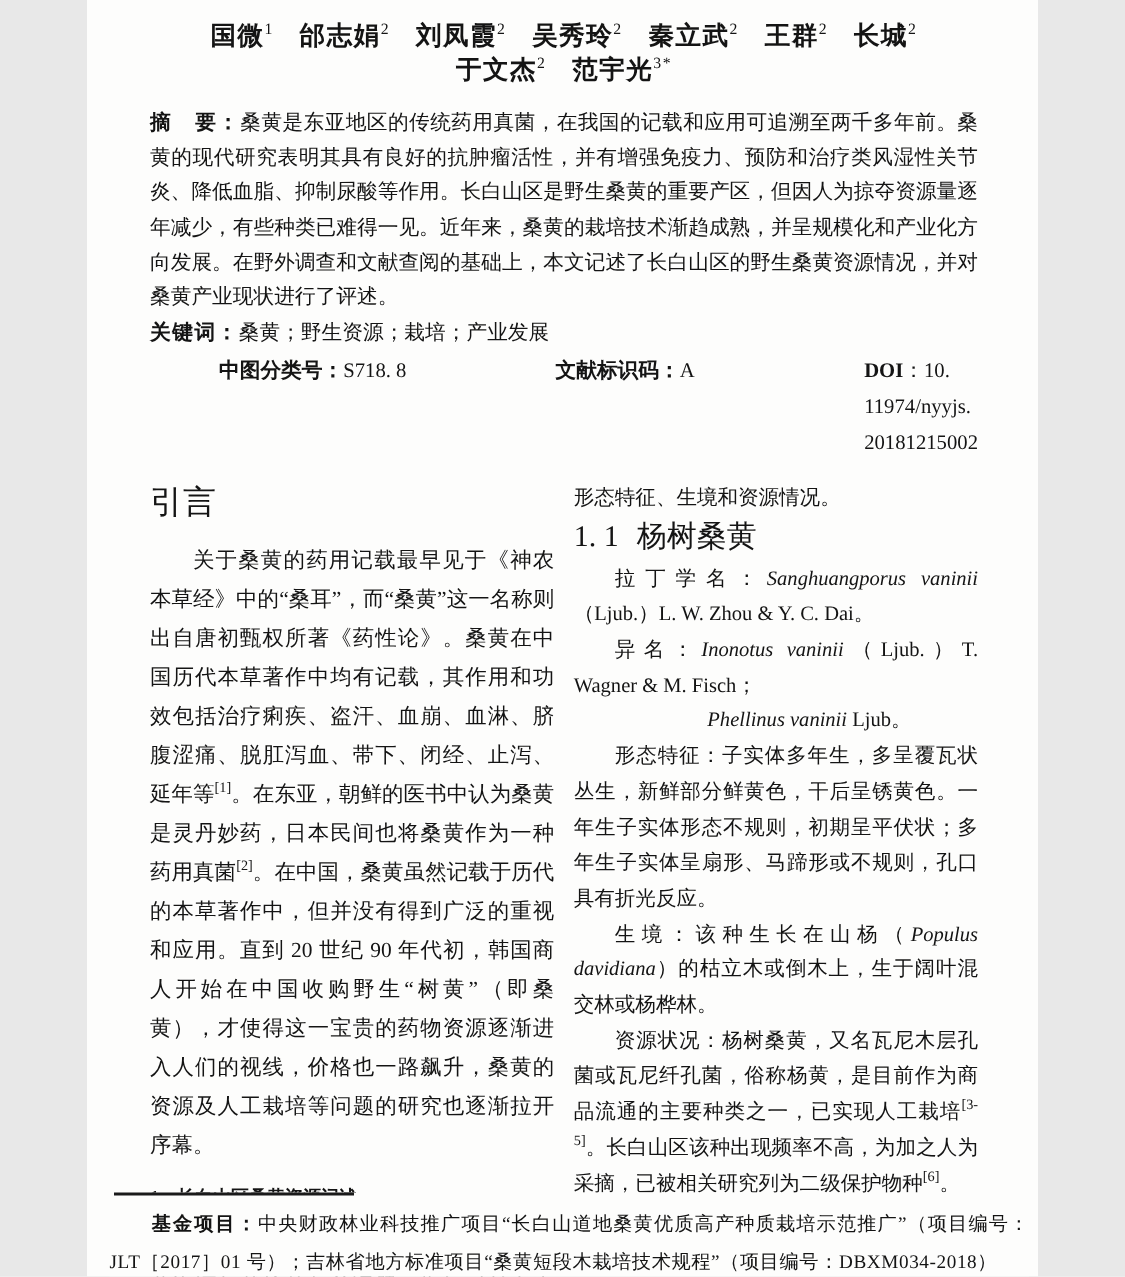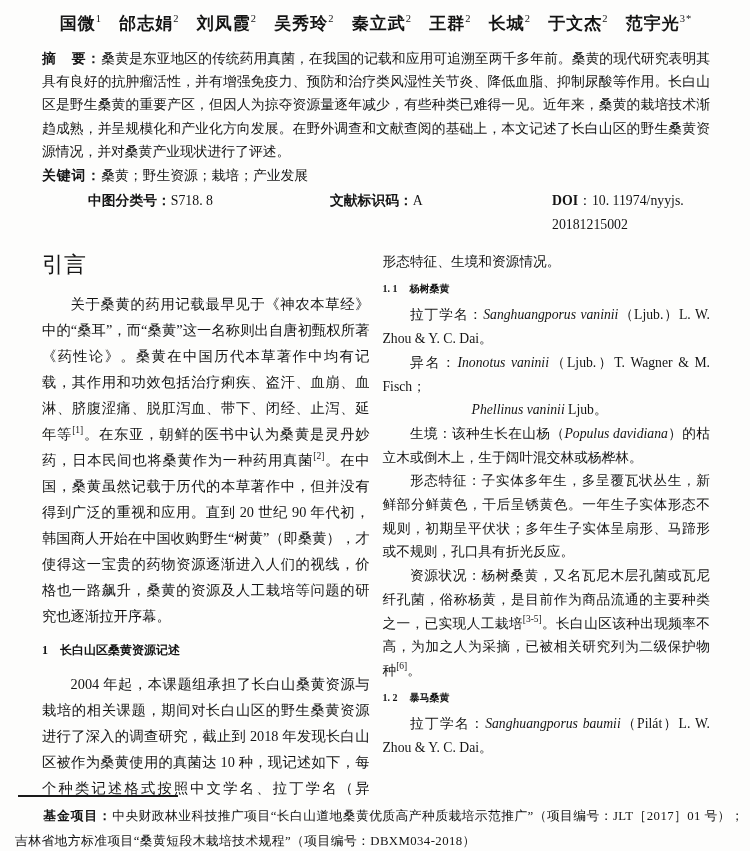--- a/index.html
+++ b/index.html
@@ -1,17 +1,17 @@
 <!DOCTYPE html>
 <html><head>
 <meta charset="utf-8">
 <style>
   html,body { margin:0; padding:0; background:#e8e8e8; }
   .page {
-    position:relative; width:750px; height:851px; margin:0 auto;
+    position:relative; width:634px; height:851px; margin:0 auto;
     background:#fdfdfc; color:#141414; overflow:hidden;
     font-family:"Liberation Serif","DejaVu Serif",serif;
   }
   .inner { padding:12px 40px 0 42px; }
 
   
   .authors { text-align:center; font-size:17px; font-weight:600; letter-spacing:1px; }
   .author { margin:0 6px; white-space:nowrap; }
   .author sup { font-size:10.5px; font-weight:400; }
 
@@ -32,21 +32,21 @@
   
   .columns { display:flex; gap:13px; margin-top:13px; }
   .col { width:327.5px; }
   .col-left  { font-size:14.3px; line-height:26px; }
   .col-right { font-size:13.7px; line-height:23.7px; }
   p { margin:0; text-align:justify; text-indent:2em; }
   .noindent { text-indent:0; }
   .h-intro { font-size:22px; font-weight:normal; text-indent:0; margin:2px 0 13px 0; }
   .h-sec   { font-size:12px; font-weight:bold; text-indent:0; margin:8px 0 8px 0; }
   .h-sec .no, .h-sub .no { margin-right:12px; }
-  .h-sub   { font-size:10px; font-weight:bold; text-indent:0; margin:3px 0 3px 0; }
+  .h-sub   { font-size:20px; font-weight:normal; text-indent:0; margin:3px 0 3px 0; }
   sup.ref { font-size:9.5px; line-height:0; }
   .latin i, i.sp { }
   .phellinus { text-indent:6.5em; }
 
   
   .footnote { position:absolute; left:15px; right:6px; top:795px; background:#fdfdfc; }
   .fn-rule { width:160px; height:0; border-top:2px solid #1a1a1a; margin:0 0 7px 3px; }
   .fn-text { font-size:12.8px; line-height:24.5px; text-indent:2.2em; text-align:justify; letter-spacing:0.4px; }
   .fn-text b { letter-spacing:1px; }
 </style>
@@ -96,23 +96,23 @@
         <p class="noindent">形态特征、生境和资源情况。</p>
 
         <div class="h-sub"><span class="no">1. 1</span><span>杨树桑黄</span></div>
 
         <p class="latin"><span>拉丁学名：</span><i class="sp">Sanghuangporus vaninii</i><span>（Ljub.）L. W. Zhou &amp; Y. C. Dai。</span></p>
 
         <p class="latin"><span>异名：</span><i class="sp">Inonotus vaninii</i><span>（Ljub.）T. Wagner &amp; M. Fisch；</span></p>
 
         <p class="phellinus"><i class="sp">Phellinus vaninii</i><span> Ljub。</span></p>
 
+        <p>形态特征：子实体多年生，多呈覆瓦状丛生，新鲜部分鲜黄色，干后呈锈黄色。一年生子实体形态不规则，初期呈平伏状；多年生子实体呈扇形、马蹄形或不规则，孔口具有折光反应。</p>
+
         <p><span>生境：该种生长在山杨（</span><i class="sp">Populus davidiana</i><span>）的枯立木或倒木上，生于阔叶混交林或杨桦林。</span></p>
-
-        <p>形态特征：子实体多年生，多呈覆瓦状丛生，新鲜部分鲜黄色，干后呈锈黄色。一年生子实体形态不规则，初期呈平伏状；多年生子实体呈扇形、马蹄形或不规则，孔口具有折光反应。</p>
 
         <p><span>资源状况：杨树桑黄，又名瓦尼木层孔菌或瓦尼纤孔菌，俗称杨黄，是目前作为商品流通的主要种类之一，已实现人工栽培</span><sup class="ref">[3-5]</sup><span>。长白山区该种出现频率不高，为加之人为采摘，已被相关研究列为二级保护物种</span><sup class="ref">[6]</sup><span>。</span></p>
 
         <div class="h-sub"><span class="no">1. 2</span><span>暴马桑黄</span></div>
 
         <p class="latin"><span>拉丁学名：</span><i class="sp">Sanghuangporus baumii</i><span>（Pilát）L. W. Zhou &amp; Y. C. Dai。</span></p>
       </div>
     </div>
   </div>
 

